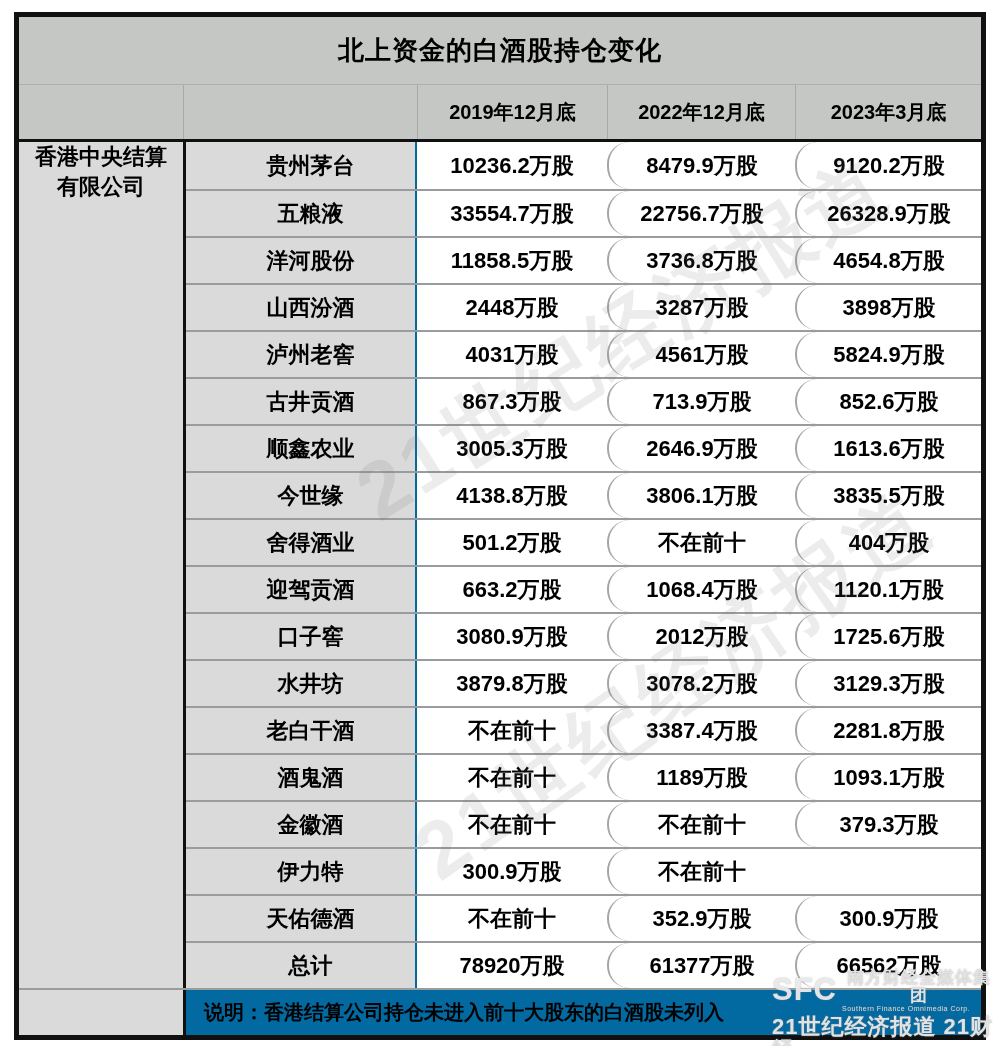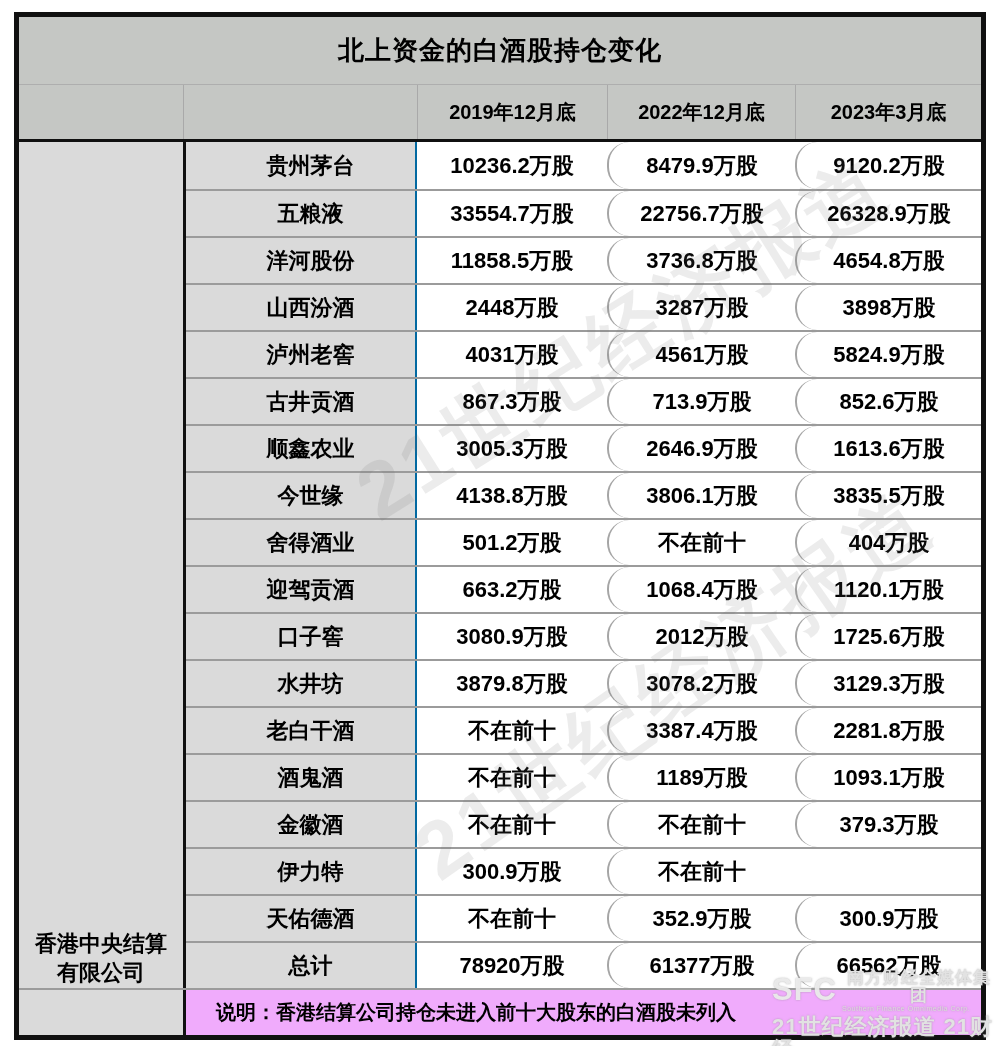--- a/index.html
+++ b/index.html
@@ -39,21 +39,21 @@
     font-size: 20px; font-weight: bold;
     border-left: 1px solid #a9a9a9;
   }
   .header-cell:first-child { border-left: none; }
   .tbody { display: flex; height: 846px; }
   .left-col {
     width: 167px;
     background: #dadada;
     border-right: 3px solid #101010;
     display: flex; flex-direction: column;
-    align-items: center; justify-content: flex-end;
+    align-items: center; justify-content: flex-start;
     font-size: 22px; font-weight: bold;
     line-height: 1.35; text-align: center;
   }
   .rows { flex: 1; display: flex; flex-direction: column; }
   .data-row {
     height: 47px;
     display: grid;
     grid-template-columns: 231px 190px 188px 1fr;
   }
   .data-row + .data-row { border-top: 2px solid #9b9b9b; }
@@ -74,23 +74,23 @@
     border-top: 2px solid #9b9b9b;
     display: flex;
   }
   .note-left {
     width: 167px;
     background: #dadada;
     border-right: 3px solid #101010;
   }
   .note-cell {
     flex: 1;
-    background: #f0abfc;
+    background: #0369a1;
     display: flex; align-items: center;
-    padding-left: 30px;
+    padding-left: 18px;
     font-size: 20px; font-weight: bold;
   }
   .watermark {
     position: absolute;
     white-space: nowrap;
     font-weight: bold;
     color: rgba(105, 105, 105, 0.13);
     letter-spacing: 5px;
     pointer-events: none;
     z-index: 3;

